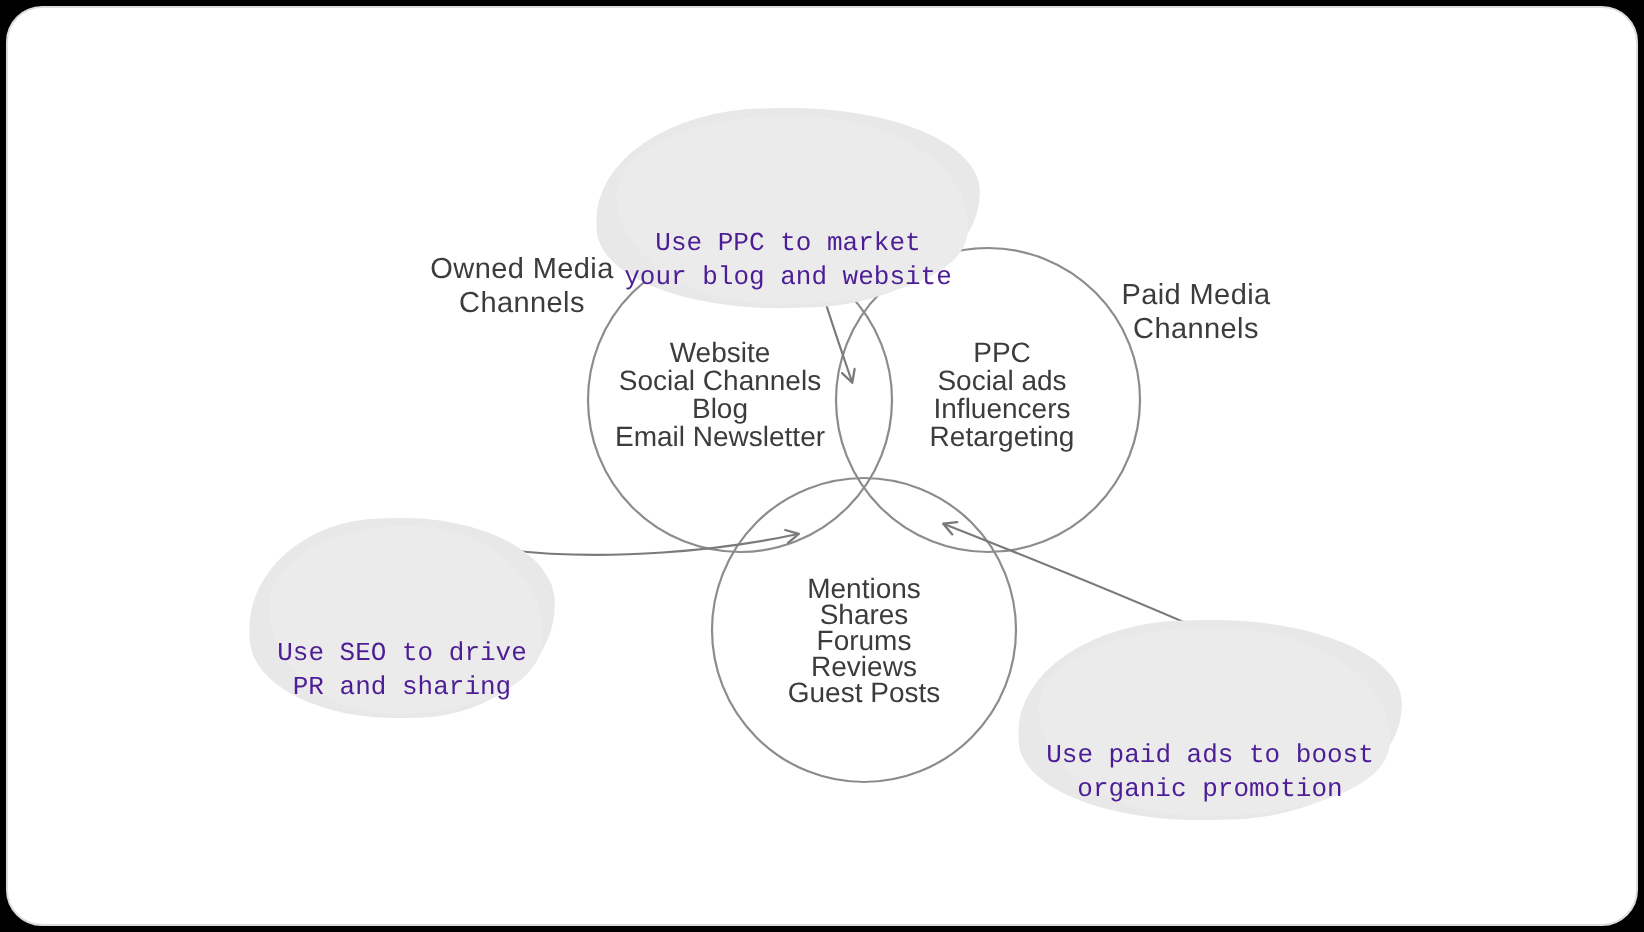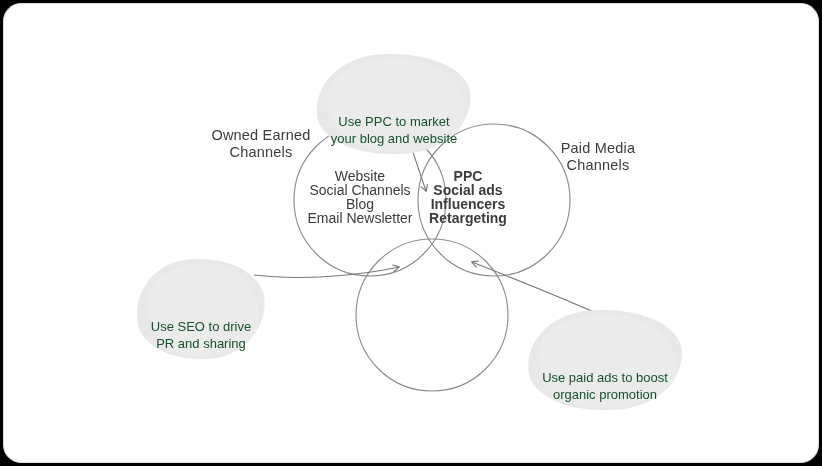--- a/index.html
+++ b/index.html
@@ -52,24 +52,25 @@
   }
   .circle-items.earned {
     line-height: 13px;
   }
   .annotation {
     position: absolute;
     transform: translateX(-50%);
     text-align: center;
     font-size: 13px;
     line-height: 17.5px;
-    color: #14532d;
+    color: #4c1d95;
     white-space: pre-line;
     padding: 4px 10px;
     z-index: 2;
+    font-family: Liberation Mono, monospace;
   }
   .annotation .blob {
     position: absolute;
     left: -4px;
     top: -2px;
     right: -4px;
     bottom: -2px;
     background: #e8e8e8;
     border-radius: 46% 54% 48% 52% / 58% 46% 60% 44%;
     transform: rotate(-1.2deg);
@@ -102,33 +103,38 @@
 
       <circle cx="366" cy="196" r="76" fill="none" stroke="#8c8c8c" stroke-width="1.1"></circle>
       <circle cx="490" cy="196" r="76" fill="none" stroke="#8c8c8c" stroke-width="1.1"></circle>
       <circle cx="428" cy="311" r="76" fill="none" stroke="#8c8c8c" stroke-width="1.1"></circle>
 
       <path d="M 396 96 C 401 128, 413 160, 422 187" fill="none" stroke="#7a7a7a" stroke-width="1.1" marker-end="url(#arrowhead)"></path>
       <path d="M 250 271 C 300 277, 358 271, 395 263" fill="none" stroke="#7a7a7a" stroke-width="1.1" marker-end="url(#arrowhead)"></path>
       <path d="M 597 311 C 558 294, 506 273, 468 258" fill="none" stroke="#7a7a7a" stroke-width="1.1" marker-end="url(#arrowhead)"></path>
     </svg>
 
-    <div class="txt circle-title" style="left:257px; top:123px;">Owned Earned
+    <div class="txt circle-title" style="left:257px; top:123px;">Owned Media
 Channels</div>
     <div class="txt circle-title" style="left:594px; top:123px;margin-top:13px;">Paid Media
 Channels</div>
 
     <div class="txt circle-items" style="left:356px; top:165px;">Website
 Social Channels
 Blog
 Email Newsletter</div>
-    <div class="txt circle-items" style="left:464px; top:165px;font-weight:bold;">PPC
+    <div class="txt circle-items" style="left:497px; top:165px;">PPC
 Social ads
 Influencers
 Retargeting</div>
+    <div class="txt circle-items earned" style="left:428px; top:284px;">Mentions
+Shares
+Forums
+Reviews
+Guest Posts</div>
 
     <div class="annotation" style="left:390px; top:52px;">
       <span class="blob"></span>
       <span class="blob2"></span>
       <span>Use PPC to market
 your blog and website</span>
     </div>
     <div class="annotation" style="left:197px; top:257px;">
       <span class="blob"></span>
       <span class="blob2"></span>

